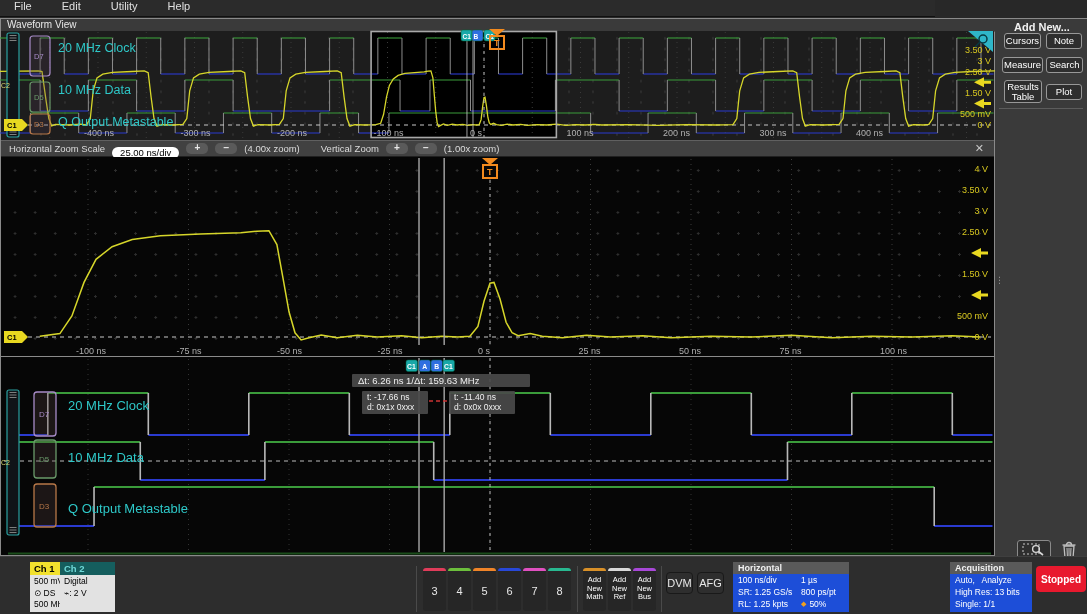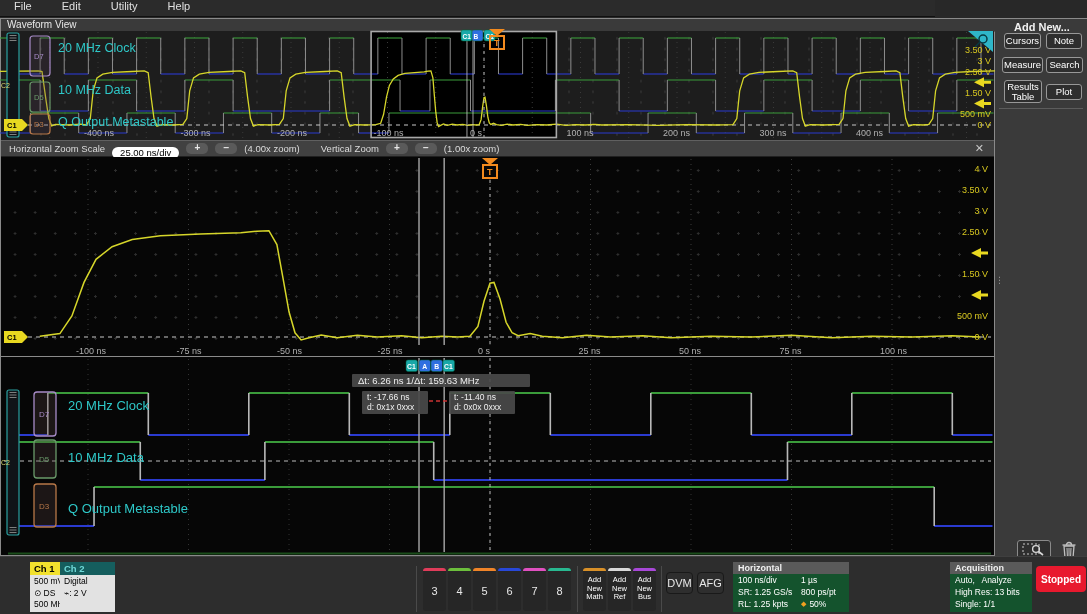--- a/index.html
+++ b/index.html
@@ -41,21 +41,21 @@
   .statusbar{left:0;top:556px;width:1087px;height:58px;background:#2d2d2d;border-top:1px solid #3f3f3f;}
   .chbadge{top:562px;width:55px;height:50px;font-size:8.5px;}
   .chbadge .hd{height:13px;line-height:13px;padding-left:4px;font-weight:bold;font-size:9.5px;}
   .chbadge .bd{background:#e2e2e2;color:#000;height:37px;padding:1px 0 0 4px;line-height:11.5px;box-sizing:border-box;}
   .chn{top:568px;width:23px;height:43px;background:#262626;border-radius:3px;border-top:3px solid #888;
        color:#e8e8e8;font-size:11px;display:flex;align-items:center;justify-content:center;box-sizing:border-box;}
   .addnew{top:568px;width:23px;height:43px;background:#262626;border-radius:3px;border-top:3px solid #888;
           color:#fff;font-size:7.5px;line-height:8.5px;text-align:center;padding-top:5px;box-sizing:border-box;}
   .pillbtn{top:572px;width:27px;height:22px;background:#2e2e2e;border:1px solid #191919;border-radius:4px;color:#e8e8e8;
            font-size:11px;display:flex;align-items:center;justify-content:center;box-sizing:border-box;}
-  .panel{top:562px;height:50px;background:#14532d;color:#fff;font-size:8.5px;box-sizing:border-box;}
+  .panel{top:562px;height:50px;background:#1d4ed8;color:#fff;font-size:8.5px;box-sizing:border-box;}
   .panel .hd{background:#5a5a5a;color:#f0f0f0;font-size:9px;font-weight:bold;height:12px;line-height:12px;padding-left:5px;}
   .panel .row{display:flex;padding:0 5px;line-height:12px;white-space:pre;}
   .sep{top:566px;width:1px;height:46px;background:#4a4a4a;}
   .stopped{left:1036px;top:566px;width:50px;height:26px;background:#e8192e;border-radius:4px;color:#fff;
            font-size:10px;font-weight:bold;display:flex;align-items:center;justify-content:center;}
   .trig-badge{display:inline-block;background:#f2e12e;color:#000;border-radius:3px;width:16px;text-align:center;
               font-size:8.5px;font-weight:bold;line-height:10px;margin-right:4px;}
 </style>
 </head>
 <body>

